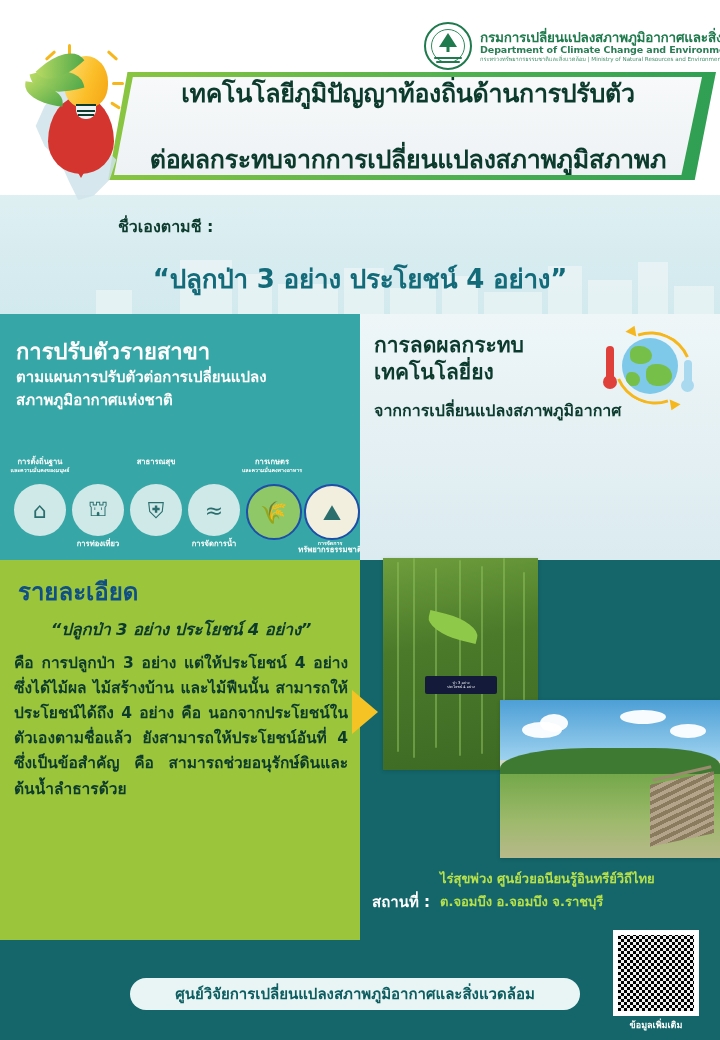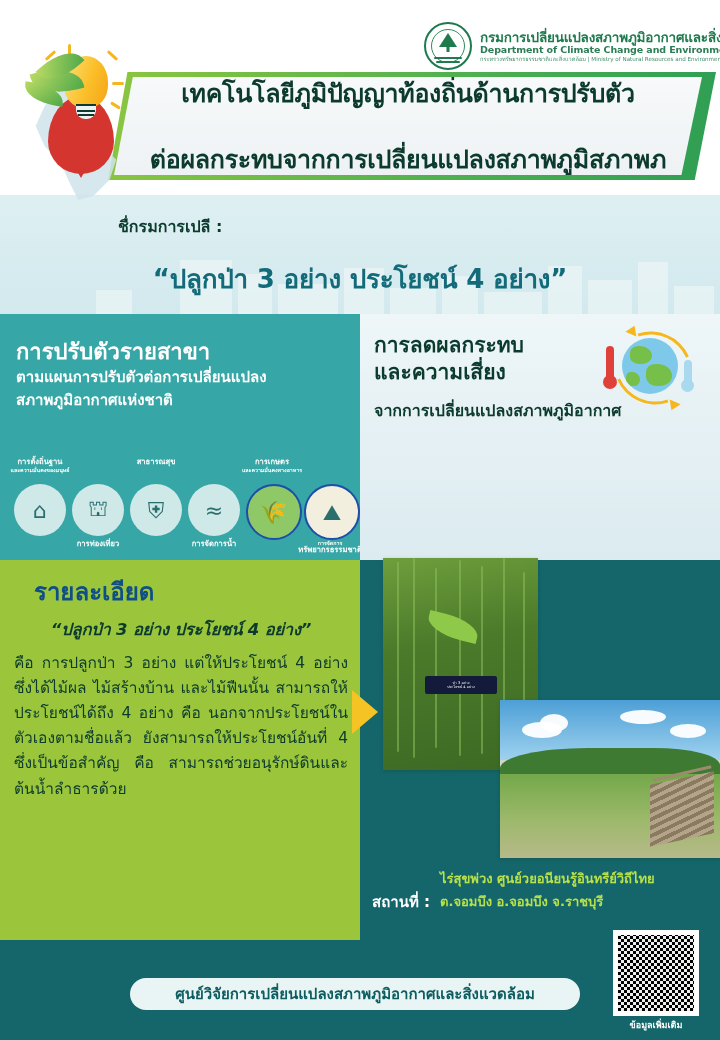--- a/index.html
+++ b/index.html
@@ -118,25 +118,25 @@
     display:flex;align-items:center;justify-content:center;font-size:22px;color:#2b6e6e;}
   .sec.hl .circ{border:2.5px solid #1d4ea8;background:#8fc866;}
   .sec.hl2 .circ{border:2.5px solid #1d4ea8;background:#f2efdf;}
   .sec .cap{font-size:7.6px;font-weight:bold;color:#ffffff;text-align:center;line-height:1.18;white-space:nowrap;}
   .sec .cap small{display:block;font-size:5.3px;font-weight:bold;}
   .sec.top .cap{position:absolute;left:50%;transform:translateX(-50%);top:-26px;}
   .sec.bot .cap{position:absolute;left:50%;transform:translateX(-50%);top:56px;}
 
   
   .detail{position:absolute;left:0;top:560px;width:360px;height:380px;background:#9bc63b;z-index:3;}
-  .detail-h{position:absolute;left:18px;top:12px;font-size:24px;font-weight:bold;color:#0f4f86;margin-left:16px;}
+  .detail-h{position:absolute;left:18px;top:12px;font-size:24px;font-weight:bold;color:#0f4f86;}
   .detail-body{position:absolute;left:14px;top:56px;width:334px;}
   .quote{font-size:16.5px;font-weight:bold;font-style:italic;color:#0c3b2e;text-align:center;
     margin-bottom:9px;letter-spacing:-0.2px;}
-  .para{font-size:15.5px;font-weight:normal;color:#0c3b2e;line-height:1.62;text-align:justify;}
+  .para{font-size:15.5px;font-weight:bold;color:#0c3b2e;line-height:1.62;text-align:justify;}
   .yarrow{position:absolute;left:352px;top:690px;z-index:8;width:0;height:0;
     border-top:22px solid transparent;border-bottom:22px solid transparent;border-left:26px solid #f6c324;}
 
   
   .photo{position:absolute;z-index:6;background:#cfd8c8;overflow:hidden;box-shadow:0 1px 4px rgba(0,0,0,.15);}
   .photo1{left:383px;top:558px;width:155px;height:212px;}
   .photo2{left:500px;top:700px;width:220px;height:158px;}
   .ph1-bg{position:absolute;inset:0;background:linear-gradient(170deg,#6e9e3c 0%,#4b7a2a 40%,#3d6a24 100%);}
   .grass{position:absolute;background:rgba(140,190,90,.55);width:2px;border-radius:2px;}
   .banana-leaf{position:absolute;left:44px;top:58px;width:52px;height:22px;
@@ -225,21 +225,21 @@
       <div class="ray r5"></div>
       <div class="ray r6"></div>
     <div class="pin"></div>
     <div class="bulb"></div>
     <div class="leaf a"></div>
     <div class="leaf b"></div>
     <div class="leaf c"></div>
     <div class="bulb-base"></div>
   </div>
 
-  <div class="label-tech">ชื่กรมการเปลี :</div>
+  <div class="label-tech">ชื่วเองตามชี :</div>
   <div class="tech-name">“ปลูกป่า 3 อย่าง ประโยชน์ 4 อย่าง”</div>
 
   <div class="panel-left">
     <div class="pl-h1">การปรับตัวรายสาขา</div>
     <div class="pl-h2">
       <div>ตามแผนการปรับตัวต่อการเปลี่ยนแปลง</div>
       <div>สภาพภูมิอากาศแห่งชาติ</div>
     </div>
 
     <div class="sectors">
@@ -275,21 +275,21 @@
           <small>การจัดการ</small>
           <span>ทรัพยากรธรรมชาติ</span>
         </div>
       </div>
     </div>
   </div>
 
   <div class="panel-right">
     <div class="pr-h1">
       <div>การลดผลกระทบ</div>
-      <div>และความเสี่ยง</div>
+      <div>เทคโนโลยี่ยง</div>
     </div>
     <div class="pr-h2">จากการเปลี่ยนแปลงสภาพภูมิอากาศ</div>
     <div class="arrow-c"></div>
     <div class="globe">
       <div class="land l1"></div>
         <div class="land l2"></div>
         <div class="land l3"></div>
     </div>
     <div class="thermo hot"></div>
     <div class="thermo cold"></div>

